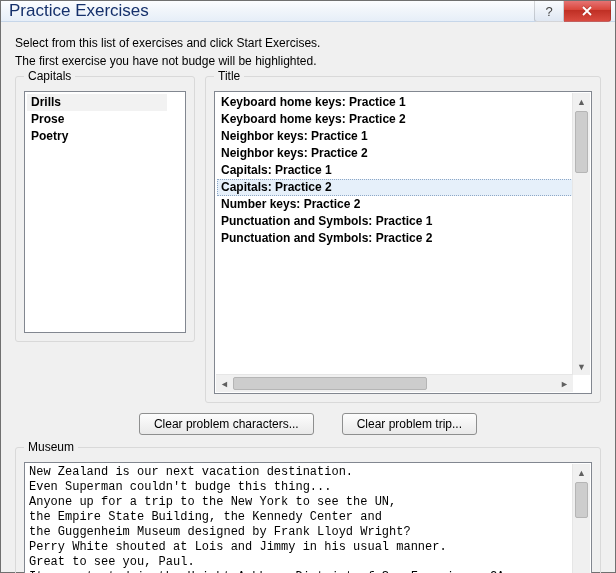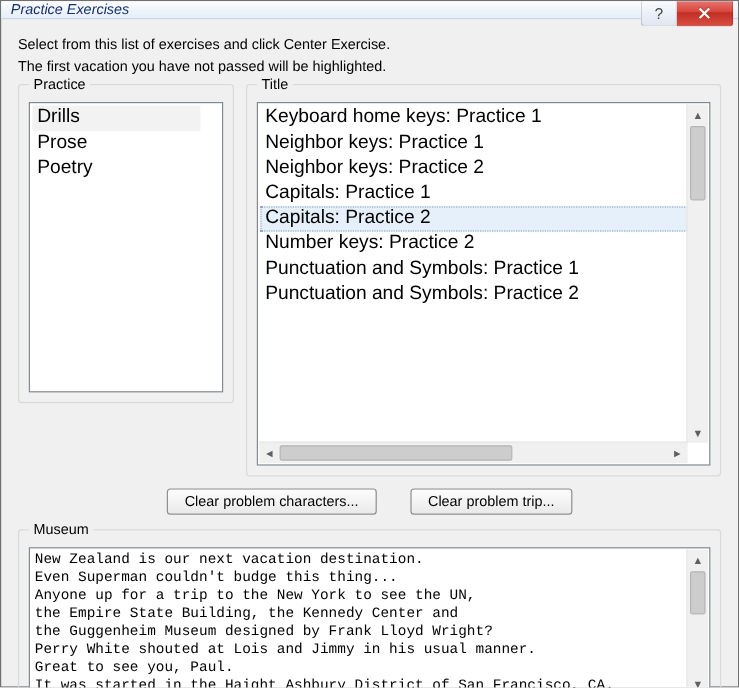--- a/index.html
+++ b/index.html
@@ -28,22 +28,21 @@
     height: 30px;
     display: flex;
     align-items: center;
     background: linear-gradient(to bottom, #fcfdff 0%, #f2f6fb 40%, #e6eef8 100%);
     border-bottom: 1px solid #c6d6e9;
     padding: 0 0 0 8px;
     position: relative;
   }
   .titlebar .title {
     color: #15306b;
-    font-size: 12px;
-    font-style: italic;
+    font-size: 17px;
   }
   .titlebar .btns {
     position: absolute;
     top: 0;
     right: 4px;
     display: flex;
     gap: 0;
   }
   .tb-btn {
     height: 20px;
@@ -113,23 +112,24 @@
     box-sizing: border-box;
     overflow: hidden;
     position: relative;
   }
   .lb-inner {
     position: absolute;
     left: 2px; right: 18px; top: 2px;
   }
   .lb-item {
     padding: 1px 4px 2px 4px;
-    font-size: 16px;
+    font-size: 12px;
     color: #000;
     white-space: nowrap;
+    font-weight: bold;
   }
   .lb-item.selected {
     background: #f2f2f2;
   }
   .lb-item.highlight {
     background: #e6f0fa;
     outline: 1px dotted #8ea8c7;
     outline-offset: -1px;
   }
 
@@ -254,42 +254,43 @@
         <svg width="12" height="10" viewBox="0 0 12 10">
           <path d="M2 1 L10 9 M10 1 L2 9" stroke="#fff" stroke-width="1.8" fill="none"></path>
         </svg>
       </div>
     </div>
   </div>
 
   <div class="body">
 
     <div class="instruct">
-      <div>Select from this list of exercises and click Center Exercise.</div>
-      <div>The first vacation you have not passed will be highlighted.</div>
+      <div>Select from this list of exercises and click Start Exercises.</div>
+      <div>The first exercise you have not budge will be highlighted.</div>
     </div>
 
     <div class="row-top">
 
       <div class="groupbox gb-category">
-        <span class="gb-label">Practice</span>
+        <span class="gb-label">Capitals</span>
         <div class="listbox">
           <div class="lb-inner" id="category-items">
               <div class="lb-item selected">Drills</div>
               <div class="lb-item">Prose</div>
               <div class="lb-item">Poetry</div>
             </div>
         </div>
       </div>
 
       <div class="groupbox gb-title">
         <span class="gb-label">Title</span>
         <div class="listbox">
           <div class="lb-inner" id="title-items">
               <div class="lb-item">Keyboard home keys: Practice 1</div>
+              <div class="lb-item">Keyboard home keys: Practice 2</div>
               <div class="lb-item">Neighbor keys: Practice 1</div>
               <div class="lb-item">Neighbor keys: Practice 2</div>
               <div class="lb-item">Capitals: Practice 1</div>
               <div class="lb-item highlight">Capitals: Practice 2</div>
               <div class="lb-item">Number keys: Practice 2</div>
               <div class="lb-item">Punctuation and Symbols: Practice 1</div>
               <div class="lb-item">Punctuation and Symbols: Practice 2</div>
             </div>
 
           <div class="vscroll">

